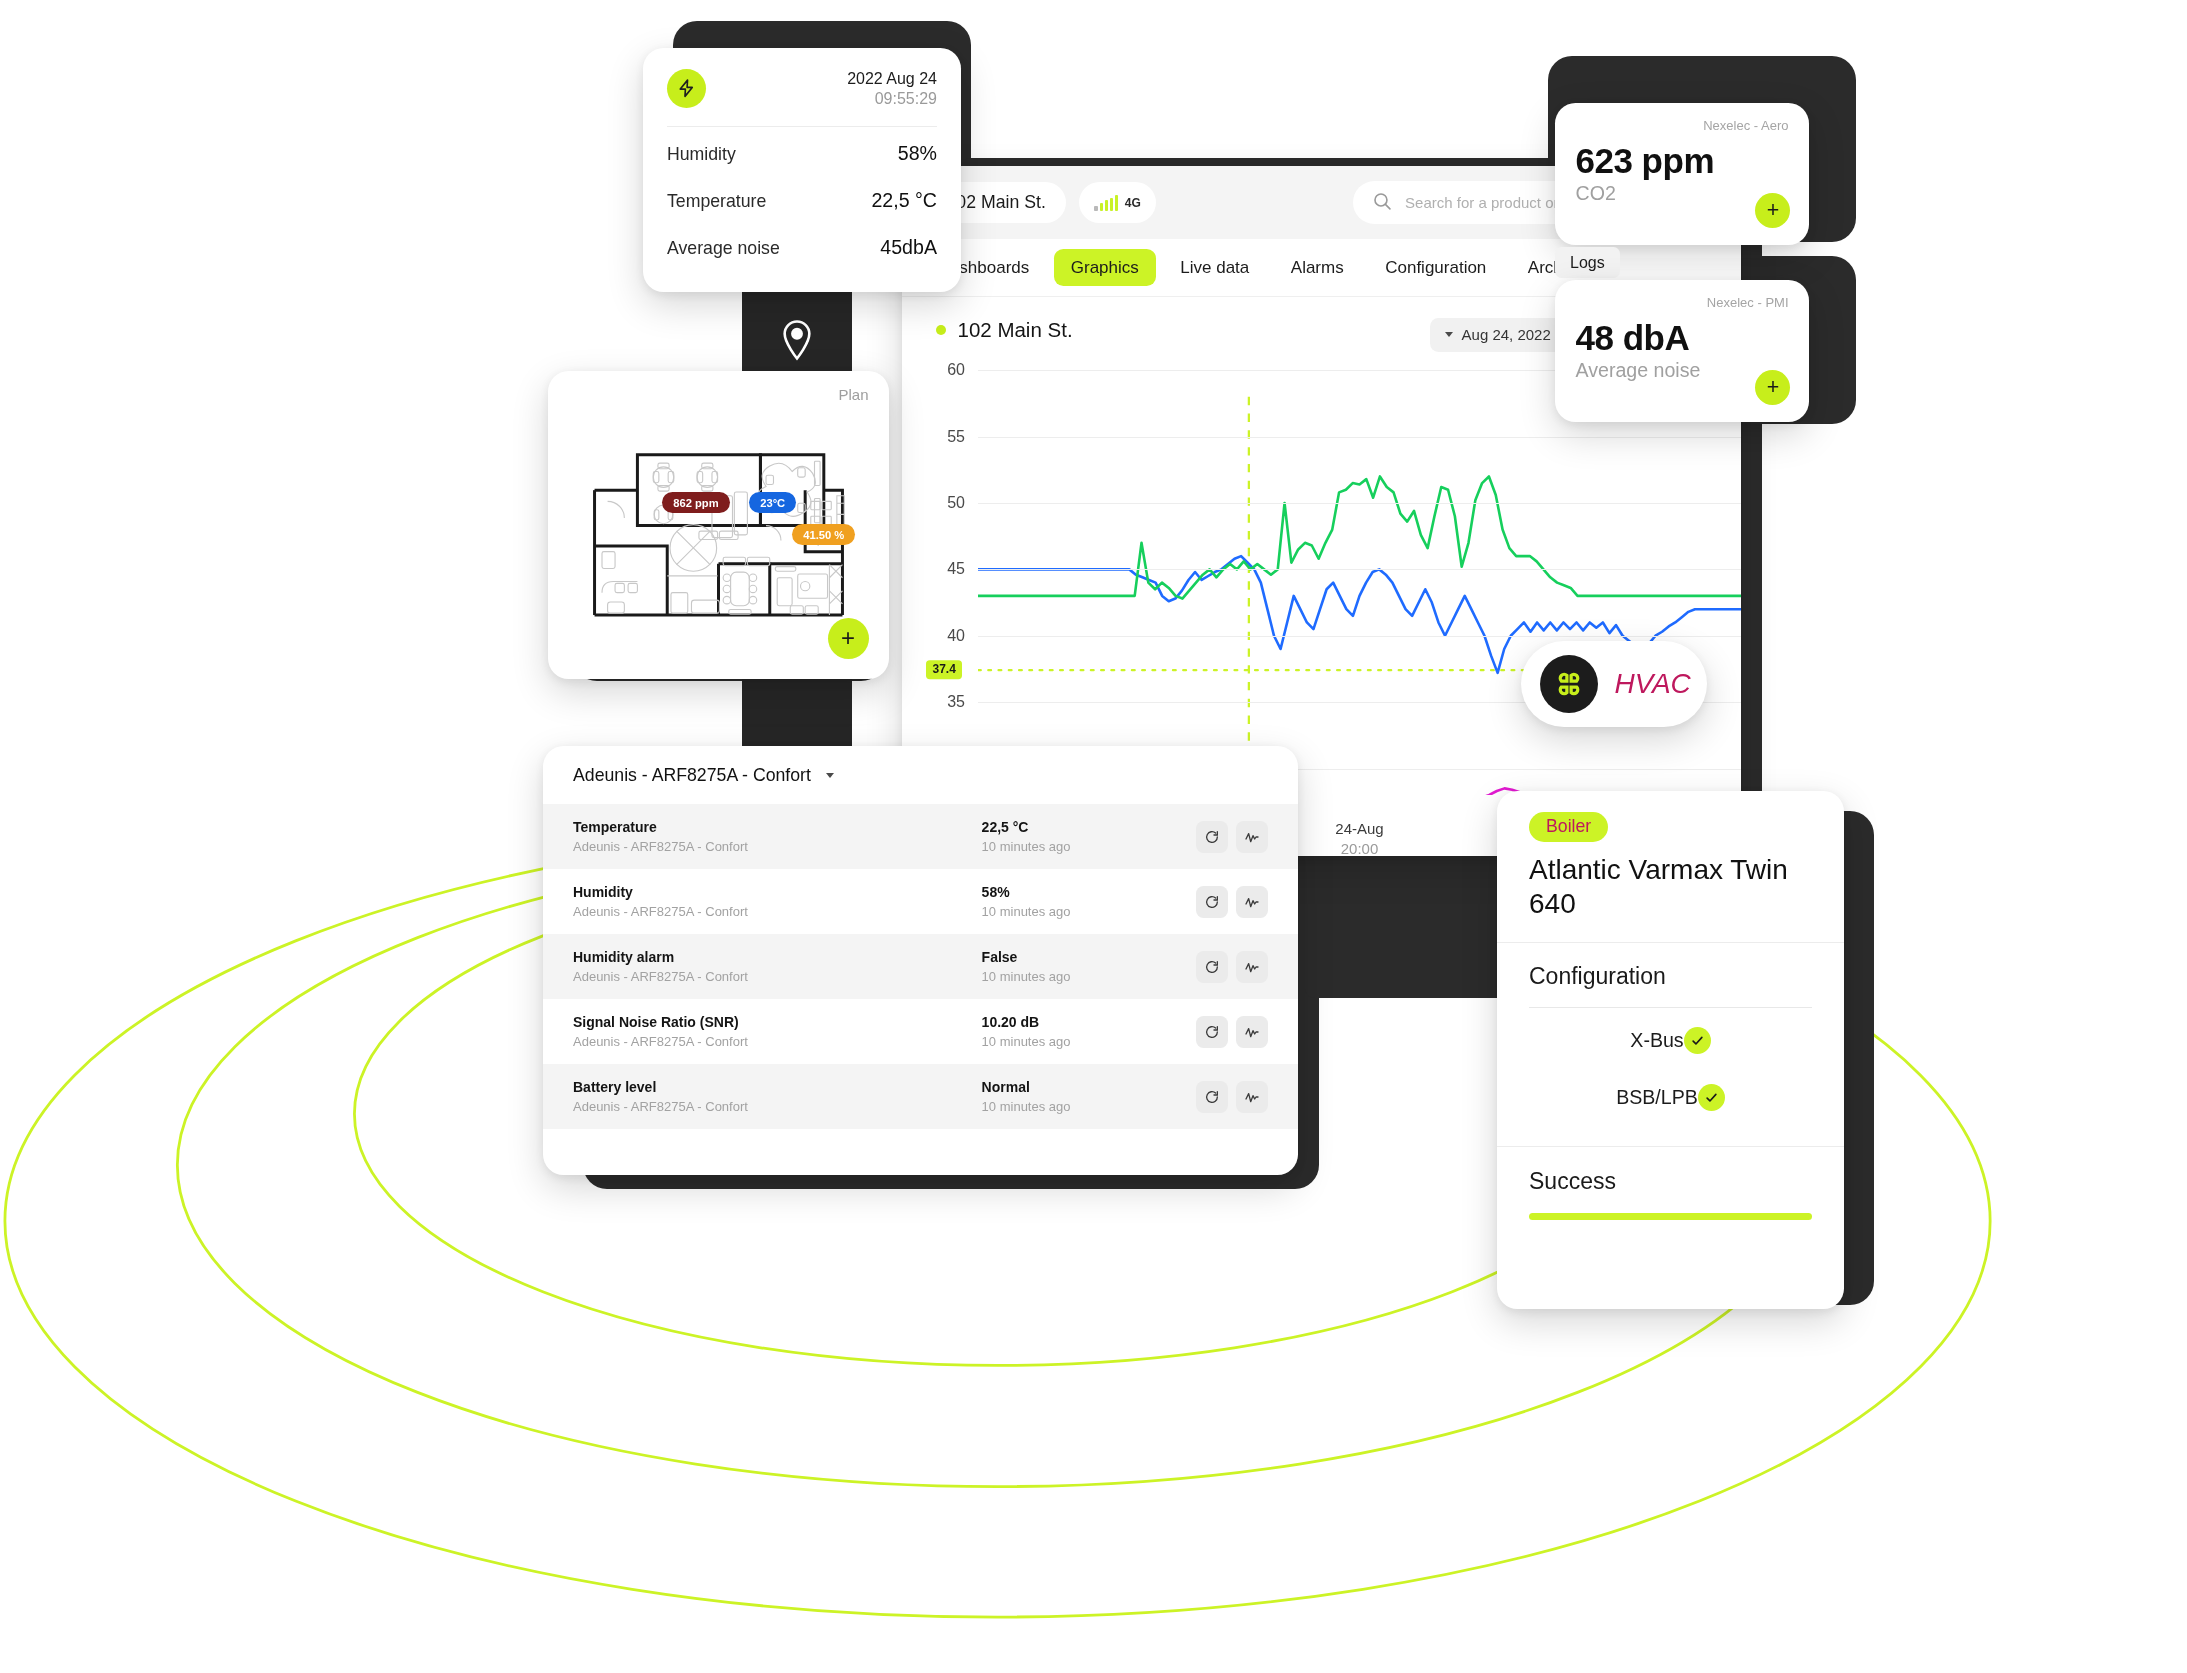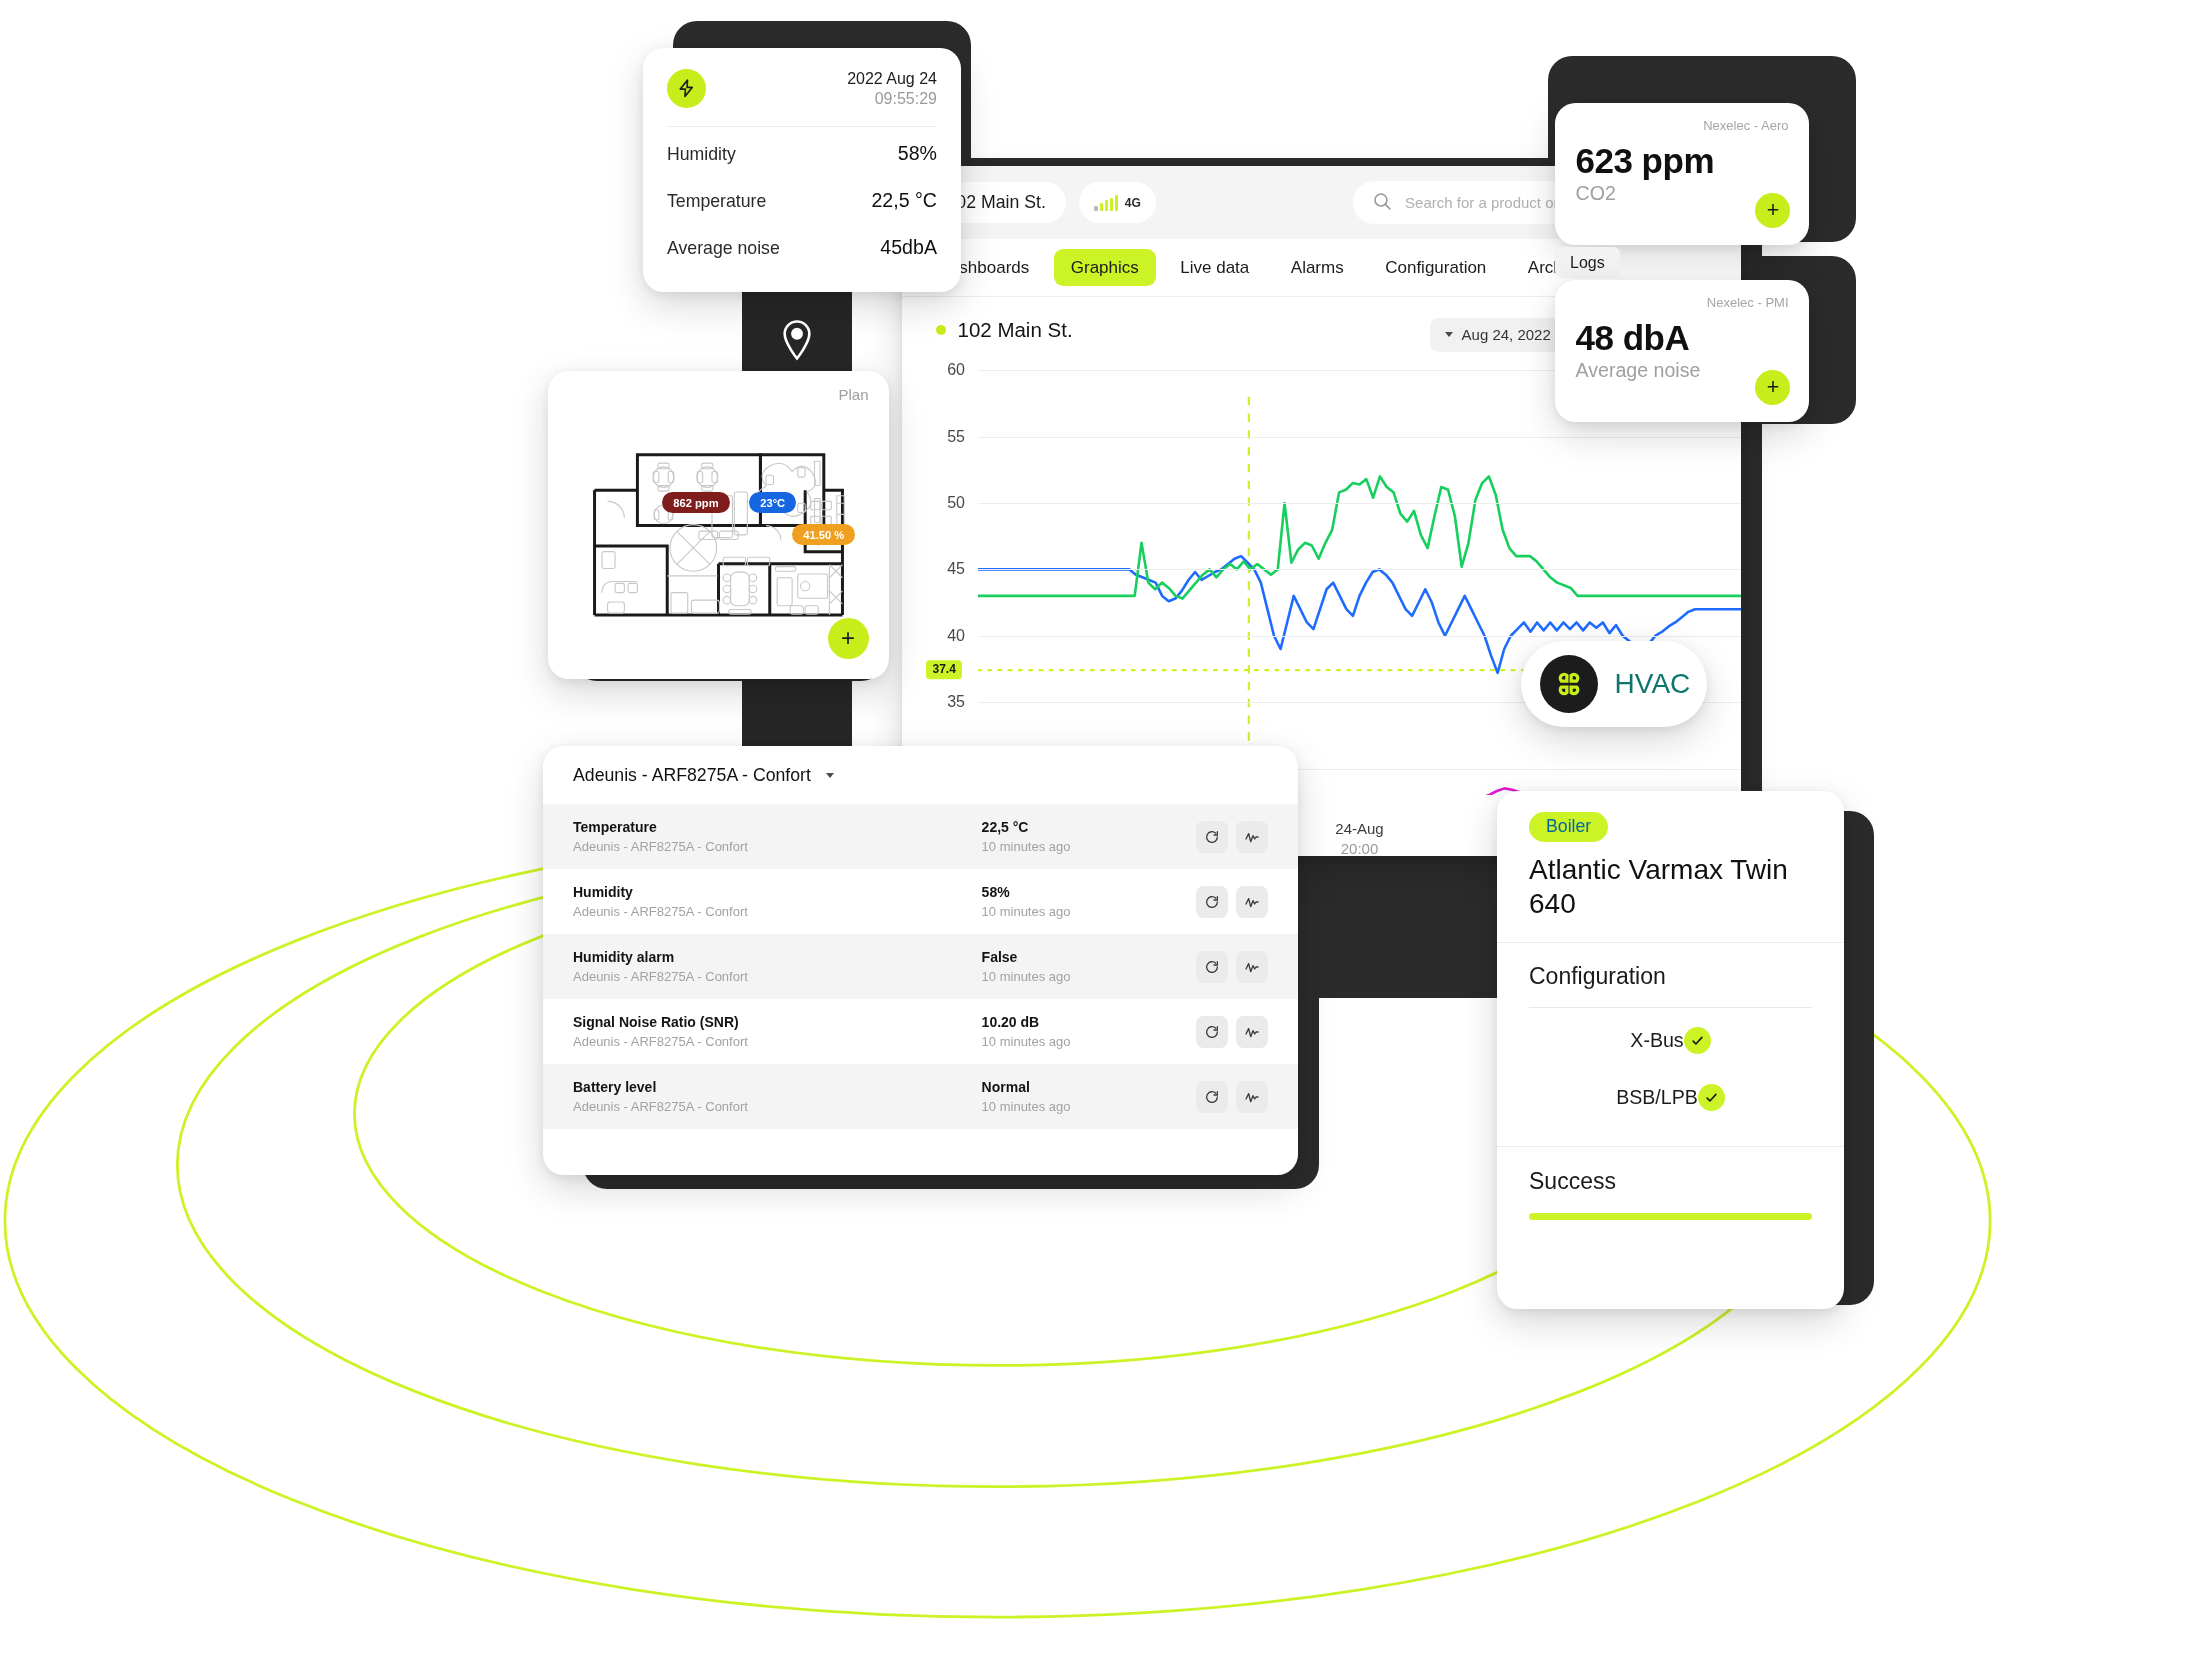--- a/index.html
+++ b/index.html
@@ -167,21 +167,21 @@
   
   #hvac-badge {
     left: 1521px; top: 641px; width: 186px; height: 86px;
     display: flex; align-items: center; gap: 17px; padding-left: 18.6px;
     border-radius: 43px;
   }
   .hvac-circle {
     width: 58px; height: 58px; border-radius: 50%; background: #1c1c1c;
     display: flex; align-items: center; justify-content: center;
   }
-  #hvac-badge .txt { font-size: 28px; color: #0f766e; }
+  #hvac-badge .txt { font-size: 28px; color: #be185d; font-style: italic; }
 
   
   #device-card { left: 543px; top: 746px; width: 755px; height: 429px; overflow: hidden; }
   #device-head { height: 58px; display: flex; align-items: center; gap: 15px; padding: 0 30px; }
   #device-head .name { font-size: 17.7px; color: #111; }
   .drow { display: flex; align-items: center; height: 65px; padding: 0 30px; }
   .drow.alt { background: #f4f4f4; }
   .drow .lcol { flex: 1; }
   .drow .lbl { font-size: 14px; color: #141414; font-weight: 700; }
   .drow .sub { font-size: 13px; color: #a2a2a2; margin-top: 4.7px; }
@@ -191,21 +191,21 @@
   .drow .acts { display: flex; gap: 8.4px; }
   .ibtn {
     width: 32px; height: 32px; border-radius: 7.5px; background: #ebebeb;
     display: flex; align-items: center; justify-content: center;
   }
 
   
   #boiler-card { left: 1497px; top: 791px; width: 347px; height: 518px; }
   .bc-pad { padding: 20.5px 32px; }
   .tag-boiler {
-    display: inline-block; background: #ccf326; color: #0369a1;
+    display: inline-block; background: #ccf326; color: #be185d;
     border-radius: 931px; padding: 4.7px 17px; font-size: 17.7px;
   }
   #boiler-name { font-size: 28px; color: #111; line-height: 1.22; margin-top: 11.2px; }
   .bc-sep { height: 0.9px; background: #ececec; }
   .bc-section-title { font-size: 23px; color: #1a1a1a; }
   .bc-inner-rule { height: 0.9px; background: #e8e8e8; margin: 17px 0 3.7px; }
   .cfg-row { display: flex; align-items: center; justify-content: center; padding: 15px 11.2px; }
   .cfg-row .nm { font-size: 19.6px; color: #1c1c1c; }
   .check {
     width: 27px; height: 27px; border-radius: 50%; background: #ccf326;

